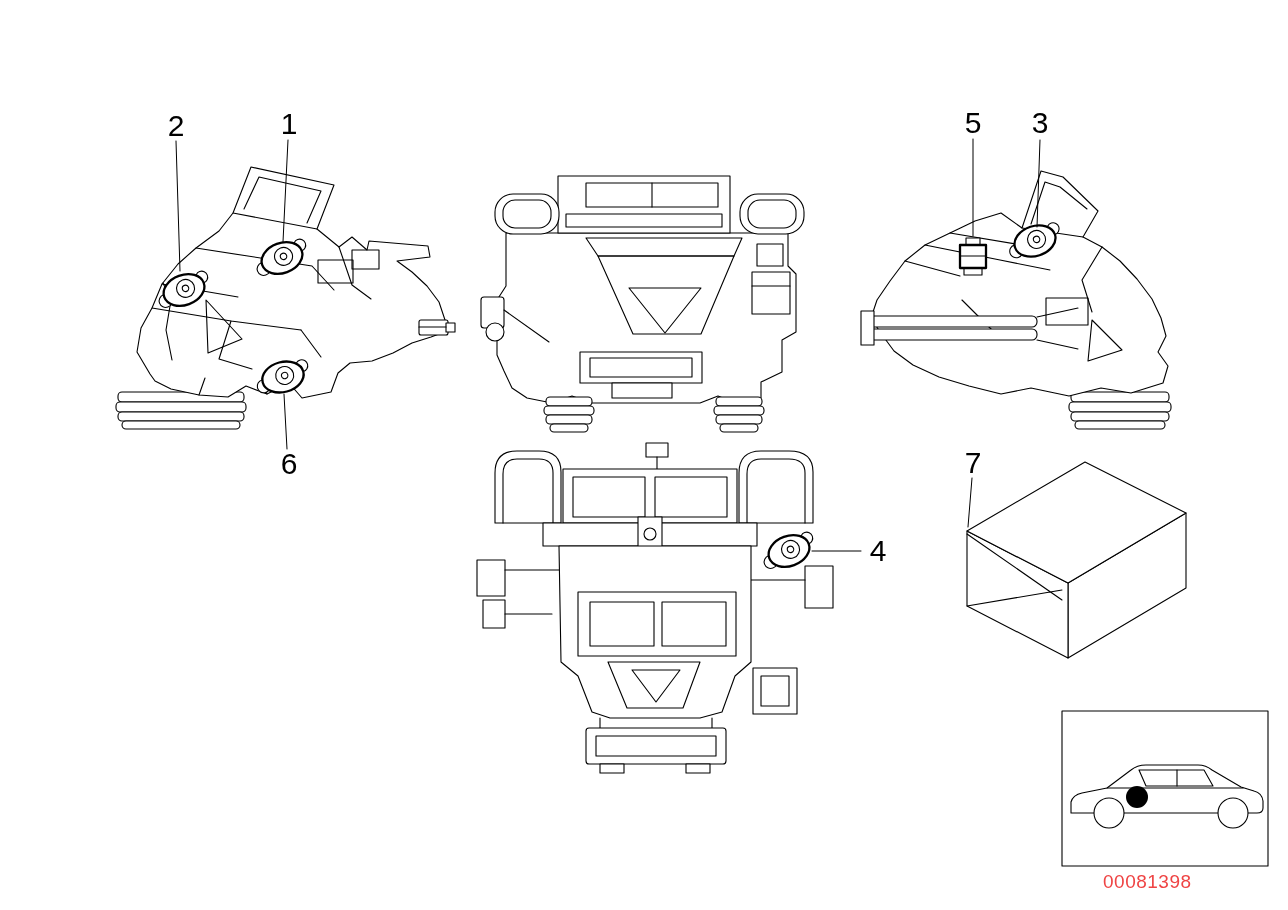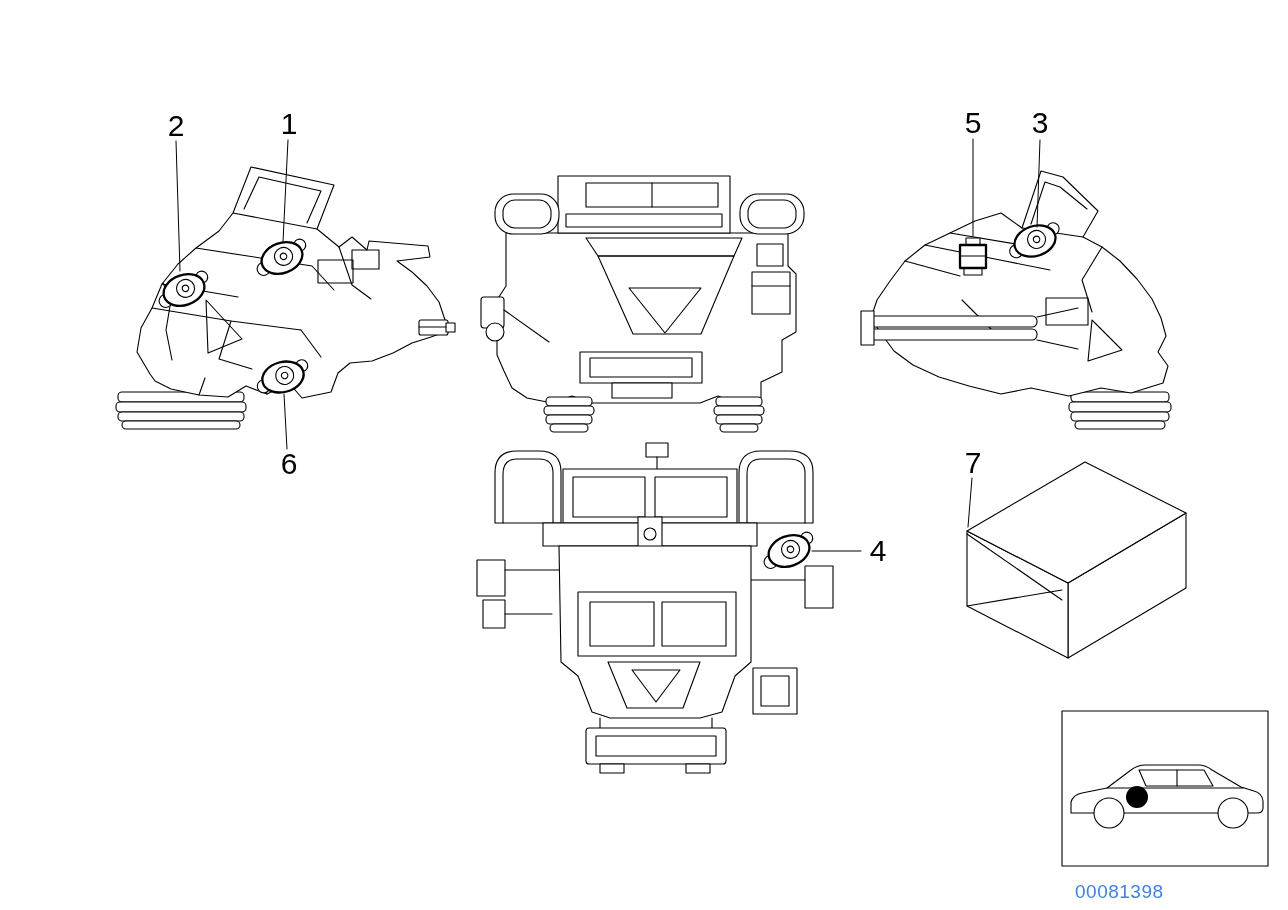--- a/index.html
+++ b/index.html
@@ -6,22 +6,22 @@
   .stage{
     position:relative;width:1288px;height:910px;background:#fff;
     font-family:"Liberation Sans",sans-serif;overflow:hidden;color:#000;
   }
   .stage svg{position:absolute;left:0;top:0;}
   .callout{
     position:absolute;transform:translate(-50%,-50%);
     font-size:30px;line-height:1;color:#000;user-select:none;
   }
   .doc-number{
-    position:absolute;left:1075px;top:871px;
-    font-size:19px;letter-spacing:.5px;color:#3b82f6;margin-top:10px;
+    position:absolute;left:1103px;top:871px;
+    font-size:19px;letter-spacing:.5px;color:#ef4444;
   }
   
   .ln{stroke:#000;fill:none;stroke-width:1.1;stroke-linejoin:round;stroke-linecap:round;}
   .fw{stroke:#000;fill:#fff;stroke-width:1.1;stroke-linejoin:round;}
   .thin{stroke-width:1;}
   .thick{stroke-width:2.3;}
 </style>
 </head>
 <body>
 

